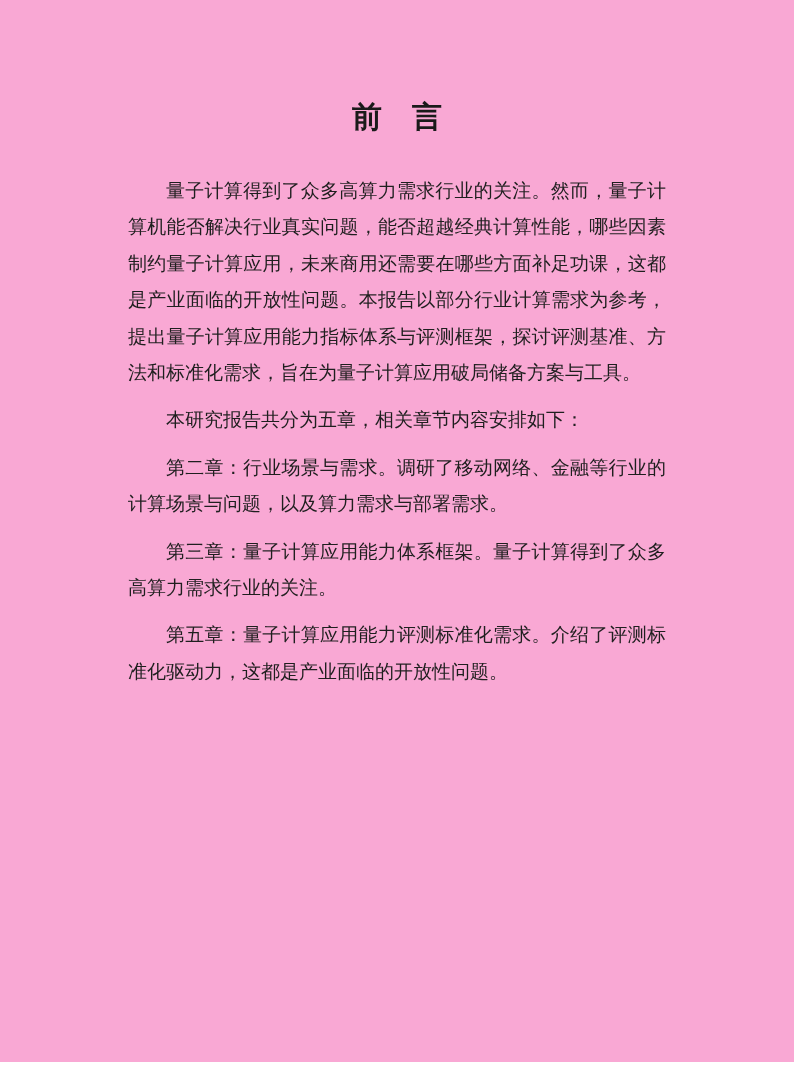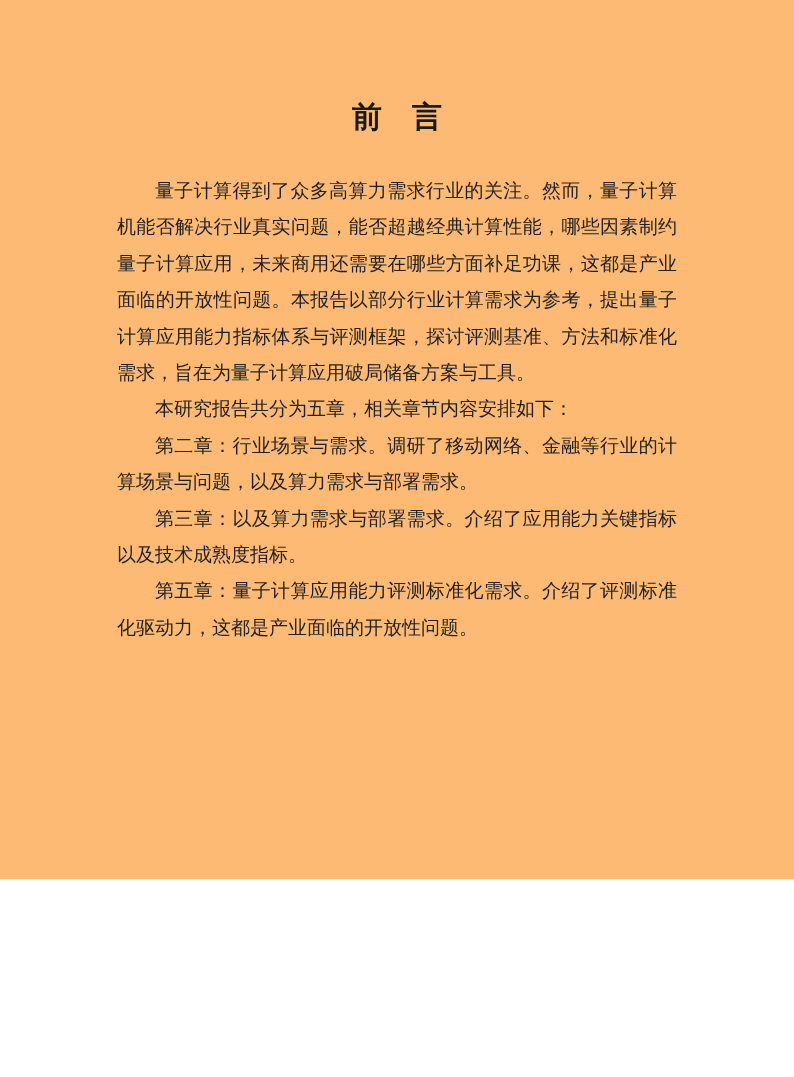--- a/index.html
+++ b/index.html
@@ -3,42 +3,42 @@
 <meta charset="utf-8">
 <style>
   html, body {
     margin: 0;
     padding: 0;
     background: #ffffff;
   }
   .page {
     position: relative;
     width: 794px;
-    height: 879px;
-    background: #fdba74;
+    height: 1062px;
+    background: #f9a8d4;
     overflow: hidden;
   }
   .content {
     position: absolute;
     left: 117px;
     top: 99px;
     width: 560px;
   }
   .title {
     margin: 0 0 38px 0;
     font-family: "Liberation Sans", "DejaVu Sans", sans-serif;
     font-size: 30px;
     font-weight: 700;
     line-height: 36px;
     text-align: center;
     color: #1a1a1a;
     white-space: pre;
   }
   .para {
-    margin: 0;
+    margin: 11px;
     font-family: "Liberation Serif", "DejaVu Serif", serif;
     font-size: 19px;
     line-height: 36.4px;
     color: #1f1f1f;
     text-align: justify;
     text-justify: inter-ideograph;
     text-indent: 2em;
     word-break: break-all;
     overflow-wrap: break-word;
   }
@@ -50,19 +50,19 @@
   <div class="content">
     <h1 class="title">前　言</h1>
 
     <p class="para">量子计算得到了众多高算力需求行业的关注。然而，量子计算机能否解决行业真实问题，能否超越经典计算性能，哪些因素制约量子计算应用，未来商用还需要在哪些方面补足功课，这都是产业面临的开放性问题。本报告以部分行业计算需求为参考，提出量子计算应用能力指标体系与评测框架，探讨评测基准、方法和标准化需求，旨在为量子计算应用破局储备方案与工具。</p>
 
     <p class="para">本研究报告共分为五章，相关章节内容安排如下：</p>
 
 
     <p class="para">第二章：行业场景与需求。调研了移动网络、金融等行业的计算场景与问题，以及算力需求与部署需求。</p>
 
-    <p class="para">第三章：以及算力需求与部署需求。介绍了应用能力关键指标以及技术成熟度指标。</p>
+    <p class="para">第三章：量子计算应用能力体系框架。量子计算得到了众多高算力需求行业的关注。</p>
 
 
     <p class="para">第五章：量子计算应用能力评测标准化需求。介绍了评测标准化驱动力，这都是产业面临的开放性问题。</p>
 
   </div>
 </div>
 
 </body></html>

